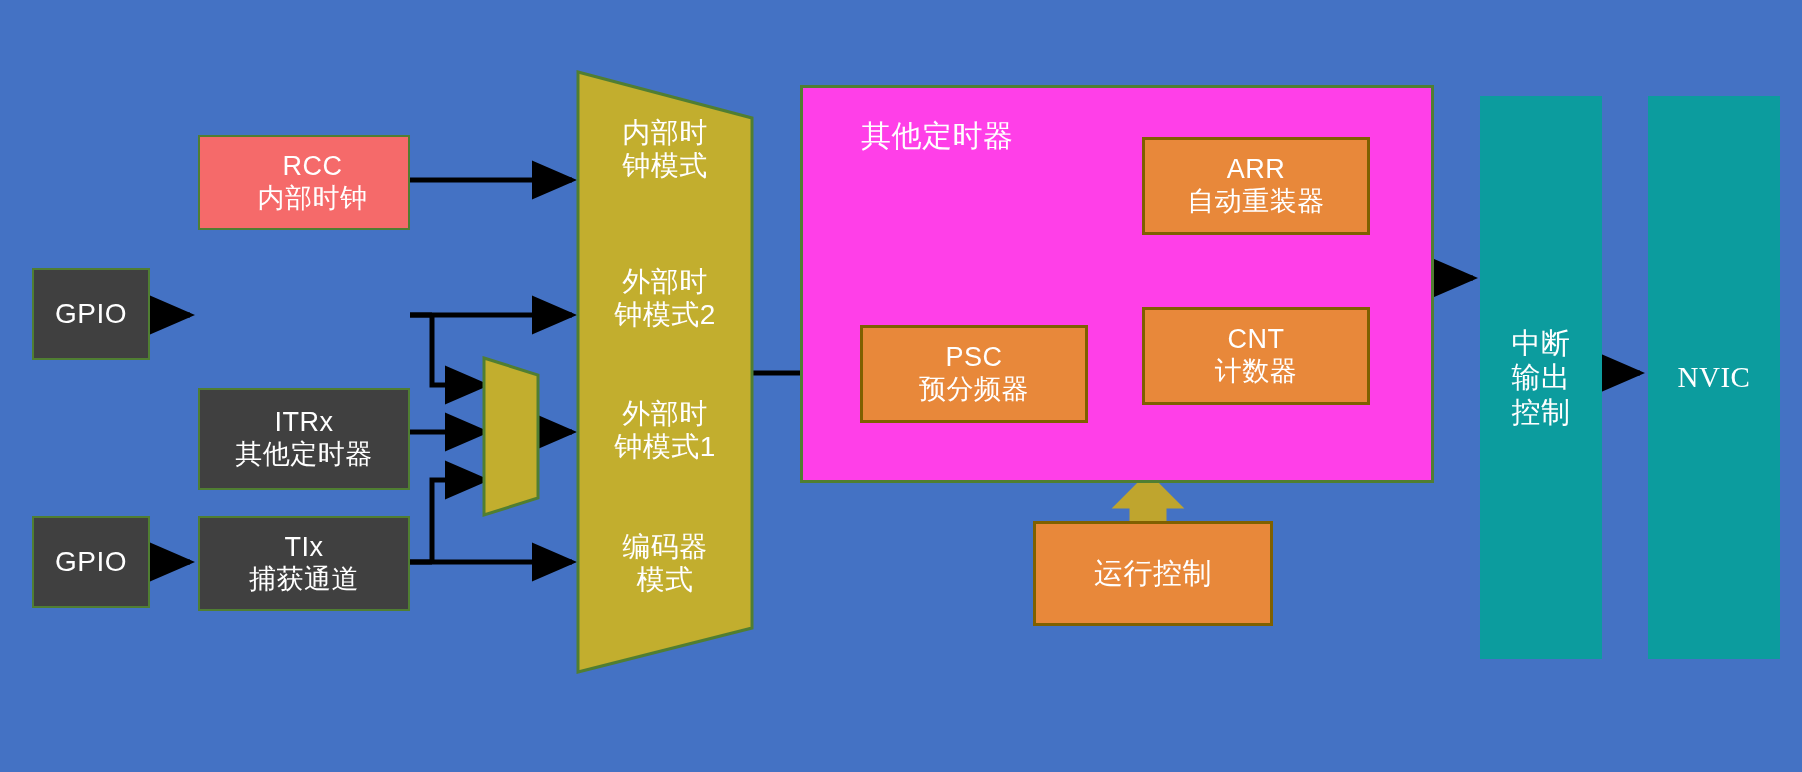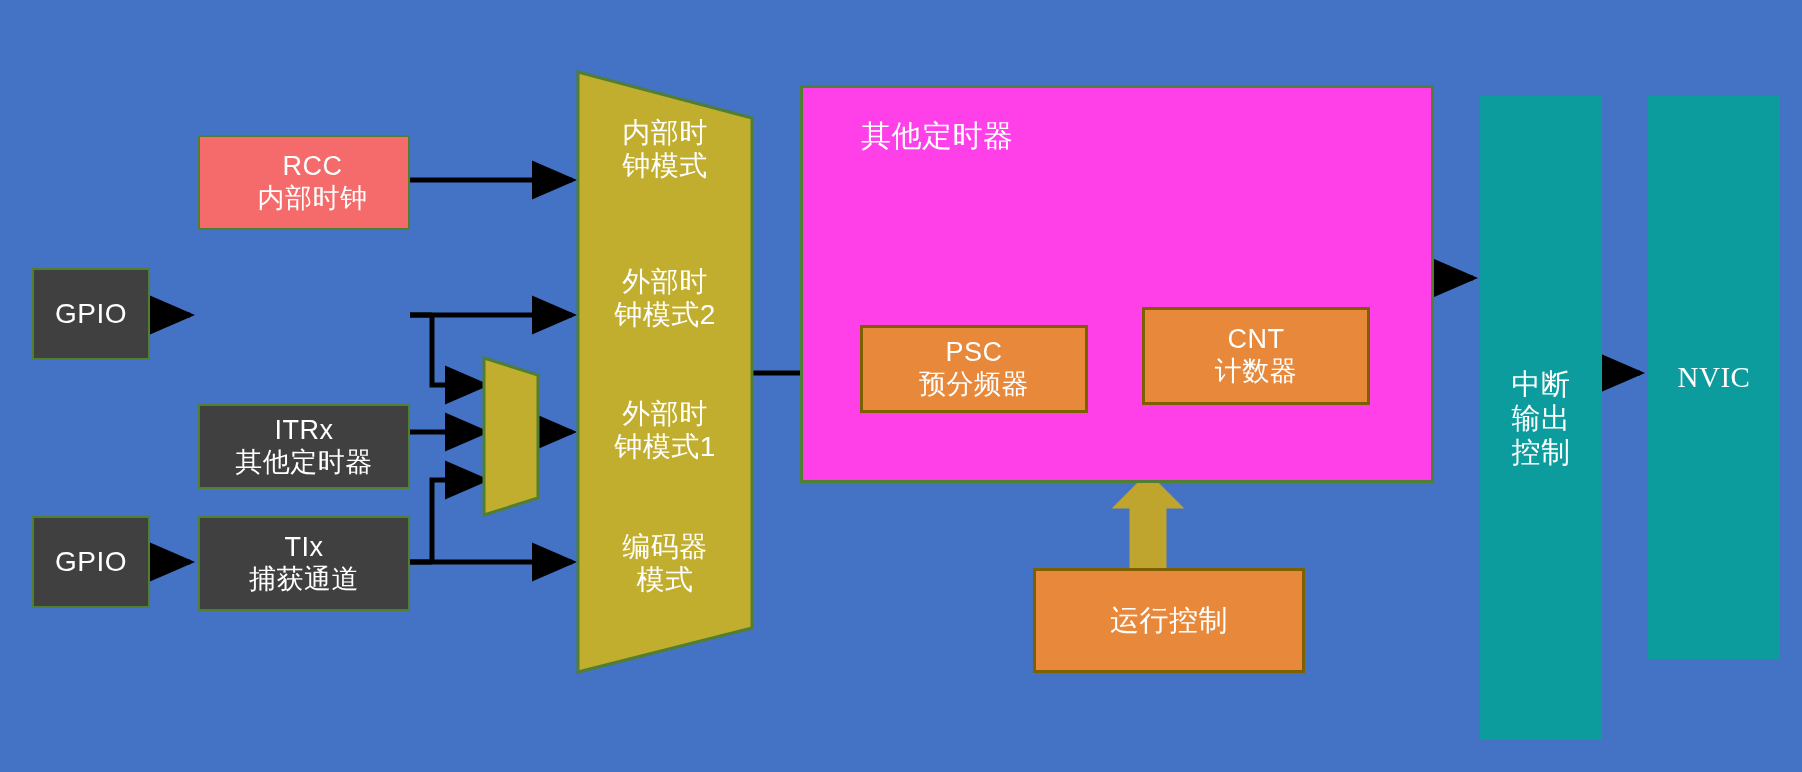--- a/index.html
+++ b/index.html
@@ -104,21 +104,21 @@
   <div class="box green" style="left:32px;top:516px;width:118px;height:92px;font-size:28px;">
     <span class="lbl-line">GPIO</span>
   </div>
 
   <div class="box red" style="left:198px;top:135px;width:212px;height:95px;font-size:27px;padding-left:17px;">
     <span class="lbl-line">RCC</span>
     <span class="lbl-line">内部时钟</span>
   </div>
 
 
-  <div class="box green" style="left:198px;top:404px;width:212px;height:85px;font-size:27px;">
+  <div class="box green" style="left:198px;top:388px;width:212px;height:102px;font-size:27px;">
     <span class="lbl-line">ITRx</span>
     <span class="lbl-line">其他定时器</span>
   </div>
 
   <div class="box green" style="left:198px;top:516px;width:212px;height:95px;font-size:27px;">
     <span class="lbl-line">TIx</span>
     <span class="lbl-line">捕获通道</span>
   </div>
 
   <div class="box" style="left:590px;top:104px;width:150px;height:90px;font-size:28px;">
@@ -135,36 +135,40 @@
   </div>
   <div class="box" style="left:590px;top:518px;width:150px;height:90px;font-size:28px;">
     <span class="lbl-line">编码器</span>
     <span class="lbl-line">模式</span>
   </div>
 
   <div class="box magenta" style="left:800px;top:85px;width:634px;height:398px;justify-content:flex-start;align-items:flex-start;">
     <span style="margin:30px 0 0 58px;font-size:30px;color:#fff;">其他定时器</span>
   </div>
 
+  <div class="box orange" style="left:1142px;top:137px;width:228px;height:98px;font-size:27px;">
+    <span class="lbl-line">ARR</span>
+    <span class="lbl-line">自动重装器</span>
+  </div>
 
-  <div class="box orange" style="left:860px;top:325px;width:228px;height:88px;font-size:27px;">
+  <div class="box orange" style="left:860px;top:325px;width:228px;height:98px;font-size:27px;">
     <span class="lbl-line">PSC</span>
     <span class="lbl-line">预分频器</span>
   </div>
 
   <div class="box orange" style="left:1142px;top:307px;width:228px;height:98px;font-size:27px;">
     <span class="lbl-line">CNT</span>
     <span class="lbl-line">计数器</span>
   </div>
 
-  <div class="box orange" style="left:1033px;top:568px;width:272px;height:105px;font-size:29px;">
+  <div class="box orange" style="left:1033px;top:521px;width:240px;height:105px;font-size:29px;">
     <span class="lbl-line">运行控制</span>
   </div>
 
-  <div class="box teal" style="left:1480px;top:96px;width:122px;height:644px;font-size:29px;">
+  <div class="box teal" style="left:1480px;top:96px;width:122px;height:563px;font-size:29px;">
     <span class="lbl-line">中断</span>
     <span class="lbl-line">输出</span>
     <span class="lbl-line">控制</span>
   </div>
 
   <div class="box teal" style="left:1648px;top:96px;width:132px;height:563px;font-size:29px;font-family:Liberation Serif, serif;">
     <span class="lbl-line">NVIC</span>
   </div>
 
 </div>

